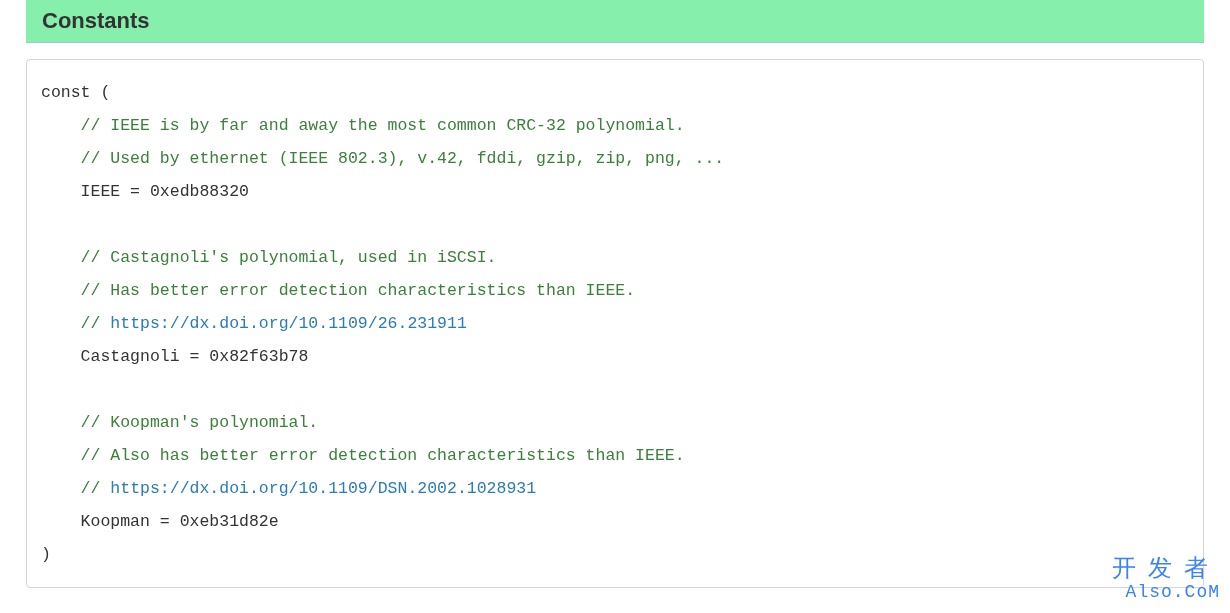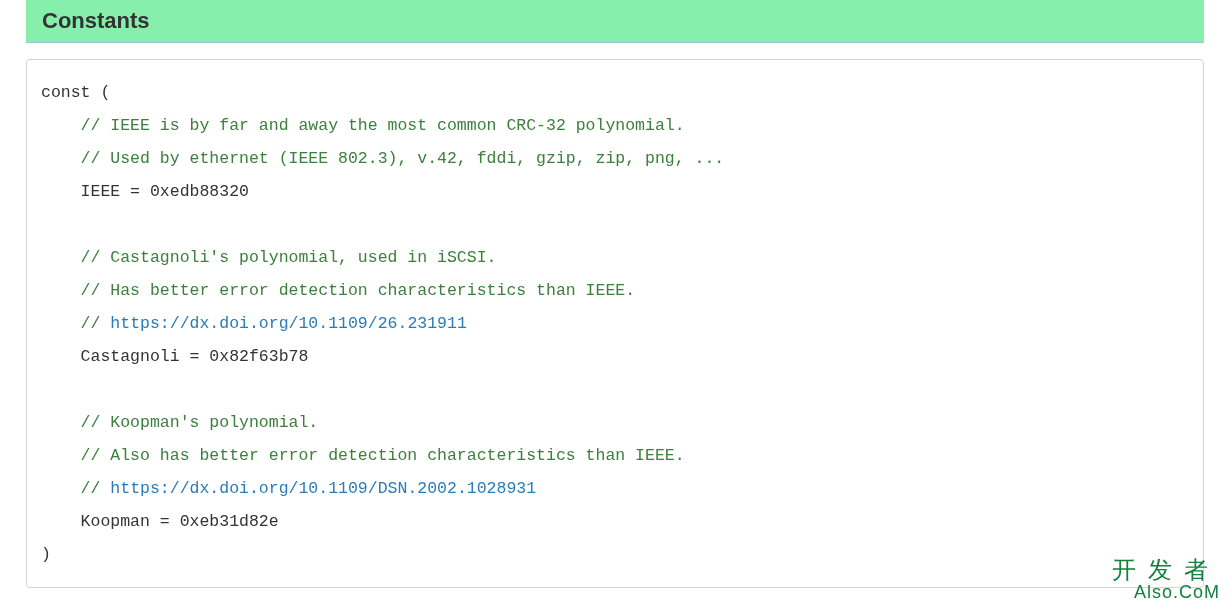--- a/index.html
+++ b/index.html
@@ -40,22 +40,22 @@
     .comment {
       color: #3b803b;
     }
     .link {
       color: #2b7bb9;
     }
     .watermark {
       position: absolute;
       bottom: 10px;
       right: 10px;
-      font-family: Liberation Sans, sans-serif;
-      color: #15803d;
+      font-family: Liberation Mono, monospace;
+      color: #3b82f6;
       text-align: right;
       line-height: 1.1;
     }
     .watermark-cn {
       font-size: 24px;
       letter-spacing: 12px;
       font-weight: 400;
     }
     .watermark-en {
       font-size: 18px;

